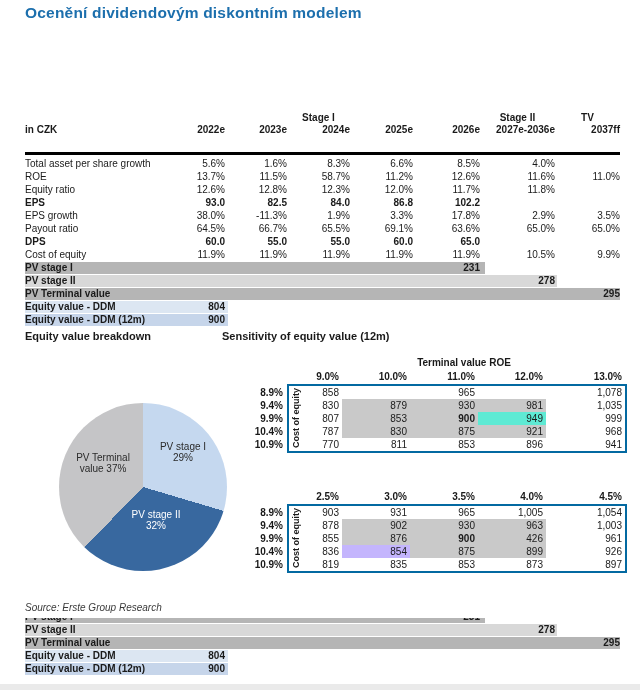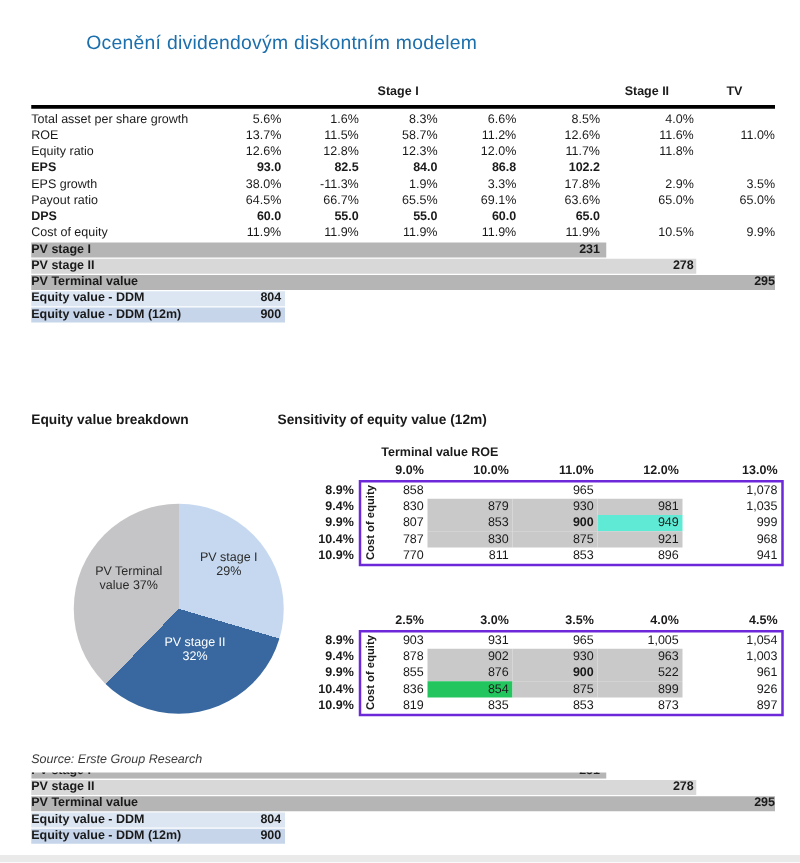--- a/index.html
+++ b/index.html
@@ -3,26 +3,26 @@
 <meta charset="utf-8">
 <style>
   html,body{margin:0;padding:0;}
   body{
     width:640px;height:690px;position:relative;background:#ffffff;
     font-family:"Liberation Sans", sans-serif;color:#1a1a1a;overflow:hidden;
     -webkit-font-smoothing:antialiased;
   }
   .abs{position:absolute;}
   
-  .doc-title{left:25px;top:26px;font-size:15.5px;font-weight:normal;color:#1C6FAD;letter-spacing:0.2px;margin-left:44px;}
+  .doc-title{left:25px;top:4px;font-size:15.5px;font-weight:bold;color:#1C6FAD;letter-spacing:0.2px;}
   
   #ddm{left:25px;top:68px;width:595px;}
   .ddm-title{font-size:11px;font-weight:bold;height:13px;line-height:13px;margin-bottom:2px;}
   .ddm-grid-row{display:grid;grid-template-columns:135px 65px 62px 63px 63px 67px 75px 65px;}
-  .hdr-wrap{border-bottom:3px solid #000;padding-bottom:4px;}
+  .hdr-wrap{border-bottom:3px solid #000;padding-bottom:16px;margin-top:44px;}
   .cell{font-size:10px;text-align:right;height:13px;line-height:13px;white-space:nowrap;}
   .hcell{font-size:10px;font-weight:bold;text-align:right;height:12px;line-height:12px;white-space:nowrap;}
   .hcell.center{text-align:center;}
   .hcell.left{text-align:left;}
   .cell.label{text-align:left;}
   .b{font-weight:bold;}
   #ddm-rows{padding-top:2px;}
   
   .srow{position:relative;height:13px;}
   .srow .bar{position:absolute;left:0;top:0.5px;height:12px;}
@@ -31,27 +31,27 @@
   .sec-title{font-size:11px;font-weight:bold;height:13px;line-height:13px;}
   #breakdown-title{left:25px;top:330px;}
   #sens-title{left:222px;top:330px;}
   
   #pie{left:59px;top:403px;width:168px;height:168px;border-radius:50%;}
   .pie-label{position:absolute;font-size:10px;line-height:11px;text-align:center;z-index:2;}
   
   .sens{width:393px;}
   #sens1{left:240px;top:357px;}
   #sens2{left:240px;top:489px;}
-  .sens-title{margin-left:65px;width:318px;font-weight:bold;font-size:10px;height:12px;line-height:12px;}
+  .sens-title{margin-left:65px;width:318px;text-align:center;font-weight:bold;font-size:10px;height:12px;line-height:12px;}
   .sens-hdr{display:grid;grid-template-columns:16px 37px 68px 68px 68px 79px;margin-left:49px;margin-top:2px;}
   .sens-hdr .hc{font-size:10px;font-weight:bold;text-align:right;height:12px;line-height:12px;padding-right:3px;}
   .sens-body{display:flex;margin-top:1px;}
   .sens-rowlabels{width:47px;padding-top:2px;box-sizing:border-box;}
   .sens-rowlabels .rl{height:13px;line-height:13px;font-size:10px;font-weight:bold;text-align:right;padding-right:4px;}
-  .sens-box{border:2px solid #6d28d9;display:grid;grid-template-columns:16px 37px 68px 68px 68px 79px;grid-auto-rows:13px;}
+  .sens-box{border:2px solid #0369a1;display:grid;grid-template-columns:16px 37px 68px 68px 68px 79px;grid-auto-rows:13px;}
   .vlabel{writing-mode:vertical-rl;transform:rotate(180deg);font-size:9px;font-weight:bold;text-align:center;line-height:15px;}
   .dc{font-size:10px;text-align:right;line-height:13px;padding-right:3px;box-sizing:border-box;}
   
   #source{left:25px;top:602px;font-size:10px;font-style:italic;color:#3a3a3a;}
   #bottom-frag{left:25px;top:618px;width:595px;}
   .clip{height:5px;overflow:hidden;position:relative;}
   .clip .srow{margin-top:-8px;}
   #bottom-strip{left:0;top:684px;width:640px;height:6px;background:#eaeaea;}
 </style>
 </head>
@@ -63,20 +63,30 @@
   <div class="hdr-wrap">
     <div class="ddm-grid-row">
       <div class="hcell left"></div>
       <div class="hcell"></div>
       <div class="hcell"></div>
       <div class="hcell center">Stage I</div>
       <div class="hcell"></div>
       <div class="hcell"></div>
       <div class="hcell center">Stage II</div>
       <div class="hcell center">TV</div>
+    </div>
+    <div class="ddm-grid-row">
+      <div class="hcell left">in CZK</div>
+      <div class="hcell">2022e</div>
+      <div class="hcell">2023e</div>
+      <div class="hcell">2024e</div>
+      <div class="hcell">2025e</div>
+      <div class="hcell">2026e</div>
+      <div class="hcell">2027e-2036e</div>
+      <div class="hcell">2037ff</div>
     </div>
   </div>
   <div id="ddm-rows">
       <div class="ddm-grid-row">
         <div class="cell label">Total asset per share growth</div>
         <div class="cell">5.6%</div>
         <div class="cell">1.6%</div>
         <div class="cell">8.3%</div>
         <div class="cell">6.6%</div>
         <div class="cell">8.5%</div>
@@ -285,24 +295,24 @@
         <div class="dc" style="grid-area: 1 / 5;">1,005</div>
         <div class="dc" style="grid-area: 1 / 6;">1,054</div>
         <div class="dc" style="grid-area: 2 / 2;">878</div>
         <div class="dc" style="grid-area: 2 / 3; background: rgb(201, 201, 201);">902</div>
         <div class="dc" style="grid-area: 2 / 4; background: rgb(201, 201, 201);">930</div>
         <div class="dc" style="grid-area: 2 / 5; background: rgb(201, 201, 201);">963</div>
         <div class="dc" style="grid-area: 2 / 6;">1,003</div>
         <div class="dc" style="grid-area: 3 / 2;">855</div>
         <div class="dc" style="grid-area: 3 / 3; background: rgb(201, 201, 201);">876</div>
         <div class="dc" style="grid-area: 3 / 4; background: rgb(201, 201, 201); font-weight: bold;">900</div>
-        <div class="dc" style="grid-area: 3 / 5; background: rgb(201, 201, 201);">522</div>
+        <div class="dc" style="grid-area: 3 / 5; background: rgb(201, 201, 201);">426</div>
         <div class="dc" style="grid-area: 3 / 6;">961</div>
         <div class="dc" style="grid-area: 4 / 2;">836</div>
-        <div class="dc" style="grid-area: 4 / 3; background: #22c55e;">854</div>
+        <div class="dc" style="grid-area: 4 / 3; background: #c4b5fd;">854</div>
         <div class="dc" style="grid-area: 4 / 4; background: rgb(201, 201, 201);">875</div>
         <div class="dc" style="grid-area: 4 / 5; background: rgb(201, 201, 201);">899</div>
         <div class="dc" style="grid-area: 4 / 6;">926</div>
         <div class="dc" style="grid-area: 5 / 2; text-align: right;">819</div>
         <div class="dc" style="grid-area: 5 / 3;">835</div>
         <div class="dc" style="grid-area: 5 / 4;">853</div>
         <div class="dc" style="grid-area: 5 / 5;">873</div>
         <div class="dc" style="grid-area: 5 / 6;">897</div>
       </div>
     </div>

